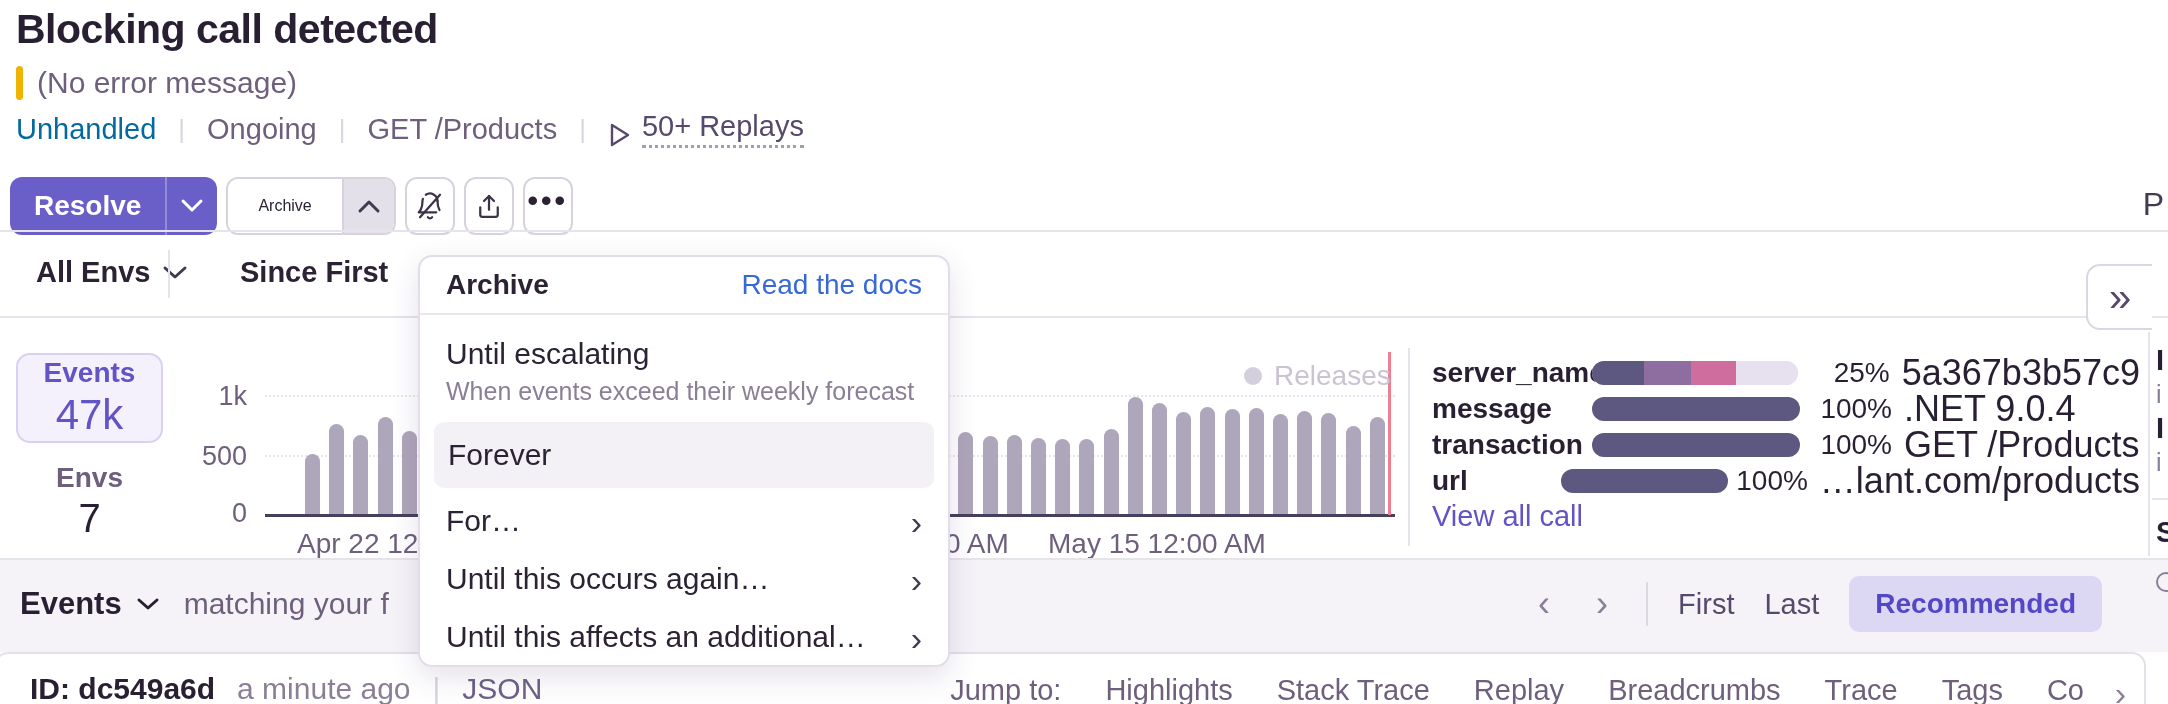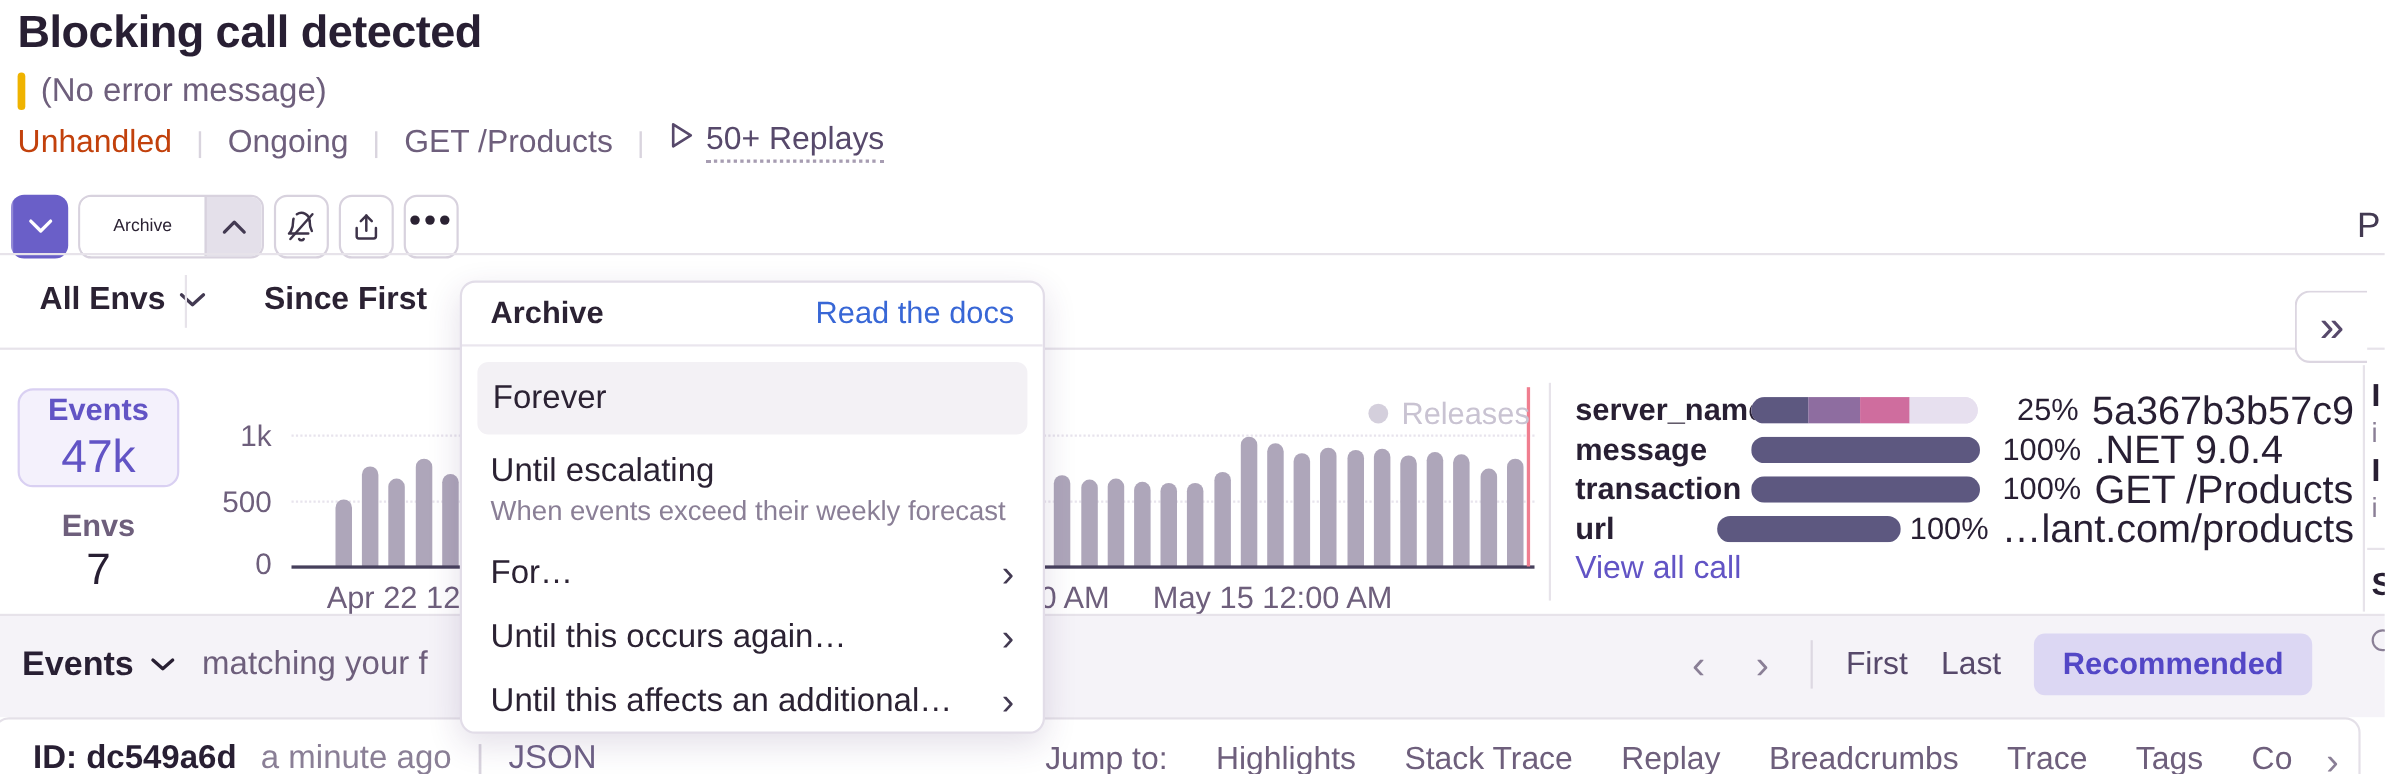--- a/index.html
+++ b/index.html
@@ -7,22 +7,22 @@
     font-family:"Liberation Sans", sans-serif; color:#2b2233; }
   .abs { position:absolute; }
   
   #page { position:relative; width:2168px; height:704px; }
   .page-title { left:16px; top:6px; font-size:41px; font-weight:700; color:#281f33; letter-spacing:-0.5px; }
   .msg-row { left:16px; top:66px; display:flex; align-items:center; gap:14px; }
   .level-bar { width:7px; height:34px; border-radius:4px; }
   .msg-text { font-size:30px; color:#6e5f7c; }
   .meta-row { left:16px; top:110px; display:flex; align-items:center; gap:22px; font-size:29px; color:#6e5f7c; }
   .meta-sep { color:#d9d4de; font-size:26px; }
-  .unhandled { color:#c2410c; }
-  .replays { display:flex; align-items:flex-start; gap:10px; }
+  .unhandled { color:#0369a1; }
+  .replays { display:flex; align-items:flex-end; gap:10px; }
   .replays-link { color:#57496b; border-bottom:3px dotted #a79db2; padding-bottom:2px; }
   .hdr-frag { right:4px; top:186px; font-size:32px; color:#433a52; }
   
   .toolbar { left:10px; top:177px; height:58px; display:flex; align-items:stretch; gap:9px; }
   .btn { display:flex; align-items:center; justify-content:center; border-radius:12px;
     font-size:28px; font-weight:700; background:#fff; border:2px solid #d8d2de; color:#2b2233; }
   .split { display:flex; align-items:stretch; border-radius:12px; overflow:hidden; }
   .resolve-split { background:#6a5fc8; color:#fff; border:none; }
   .resolve-main { padding:0 24px; display:flex; align-items:center; font-weight:700; font-size:28px; }
   .resolve-chev { width:52px; display:flex; align-items:center; justify-content:center; border-left:2px solid rgba(255,255,255,.28); }
@@ -130,20 +130,21 @@
             <path d="M4 3 L20 13 L4 23 Z" fill="none" stroke="#57496b" stroke-width="2.4" stroke-linejoin="round"></path>
           </svg>
       </span>
       <span class="replays-link">50+ Replays</span>
     </span>
   </div>
   <div class="abs hdr-frag">P</div>
 
   <div class="abs toolbar">
     <div class="split resolve-split">
+      <div class="resolve-main">Resolve</div>
       <div class="resolve-chev">
         <span>
           <svg width="24" height="16" viewBox="0 0 24 16">
               <polyline points="3,3 12,12 21,3" fill="none" stroke="#fff" stroke-width="3" stroke-linecap="round" stroke-linejoin="round"></polyline>
             </svg>
         </span>
       </div>
     </div>
     <div class="split archive-split">
       <div class="archive-main">Archive</div>
@@ -350,26 +351,26 @@
       </div>
     <div class="jump-more">›</div>
   </div>
 
   <div class="abs menu">
     <div class="menu-hdr">
       <span class="mt">Archive</span>
       <a class="docs">Read the docs</a>
     </div>
     <div class="menu-body" id="menu-body">
-        <div class="mi hl">
-          <div>Forever</div>
-        </div>
         <div class="mi">
           <div>Until escalating</div>
           <div class="sub">When events exceed their weekly forecast</div>
+        </div>
+        <div class="mi hl">
+          <div>Forever</div>
         </div>
         <div class="mi">
           <div>For…</div>
           <span class="chev">›</span>
         </div>
         <div class="mi">
           <div>Until this occurs again…</div>
           <span class="chev">›</span>
         </div>
         <div class="mi">

